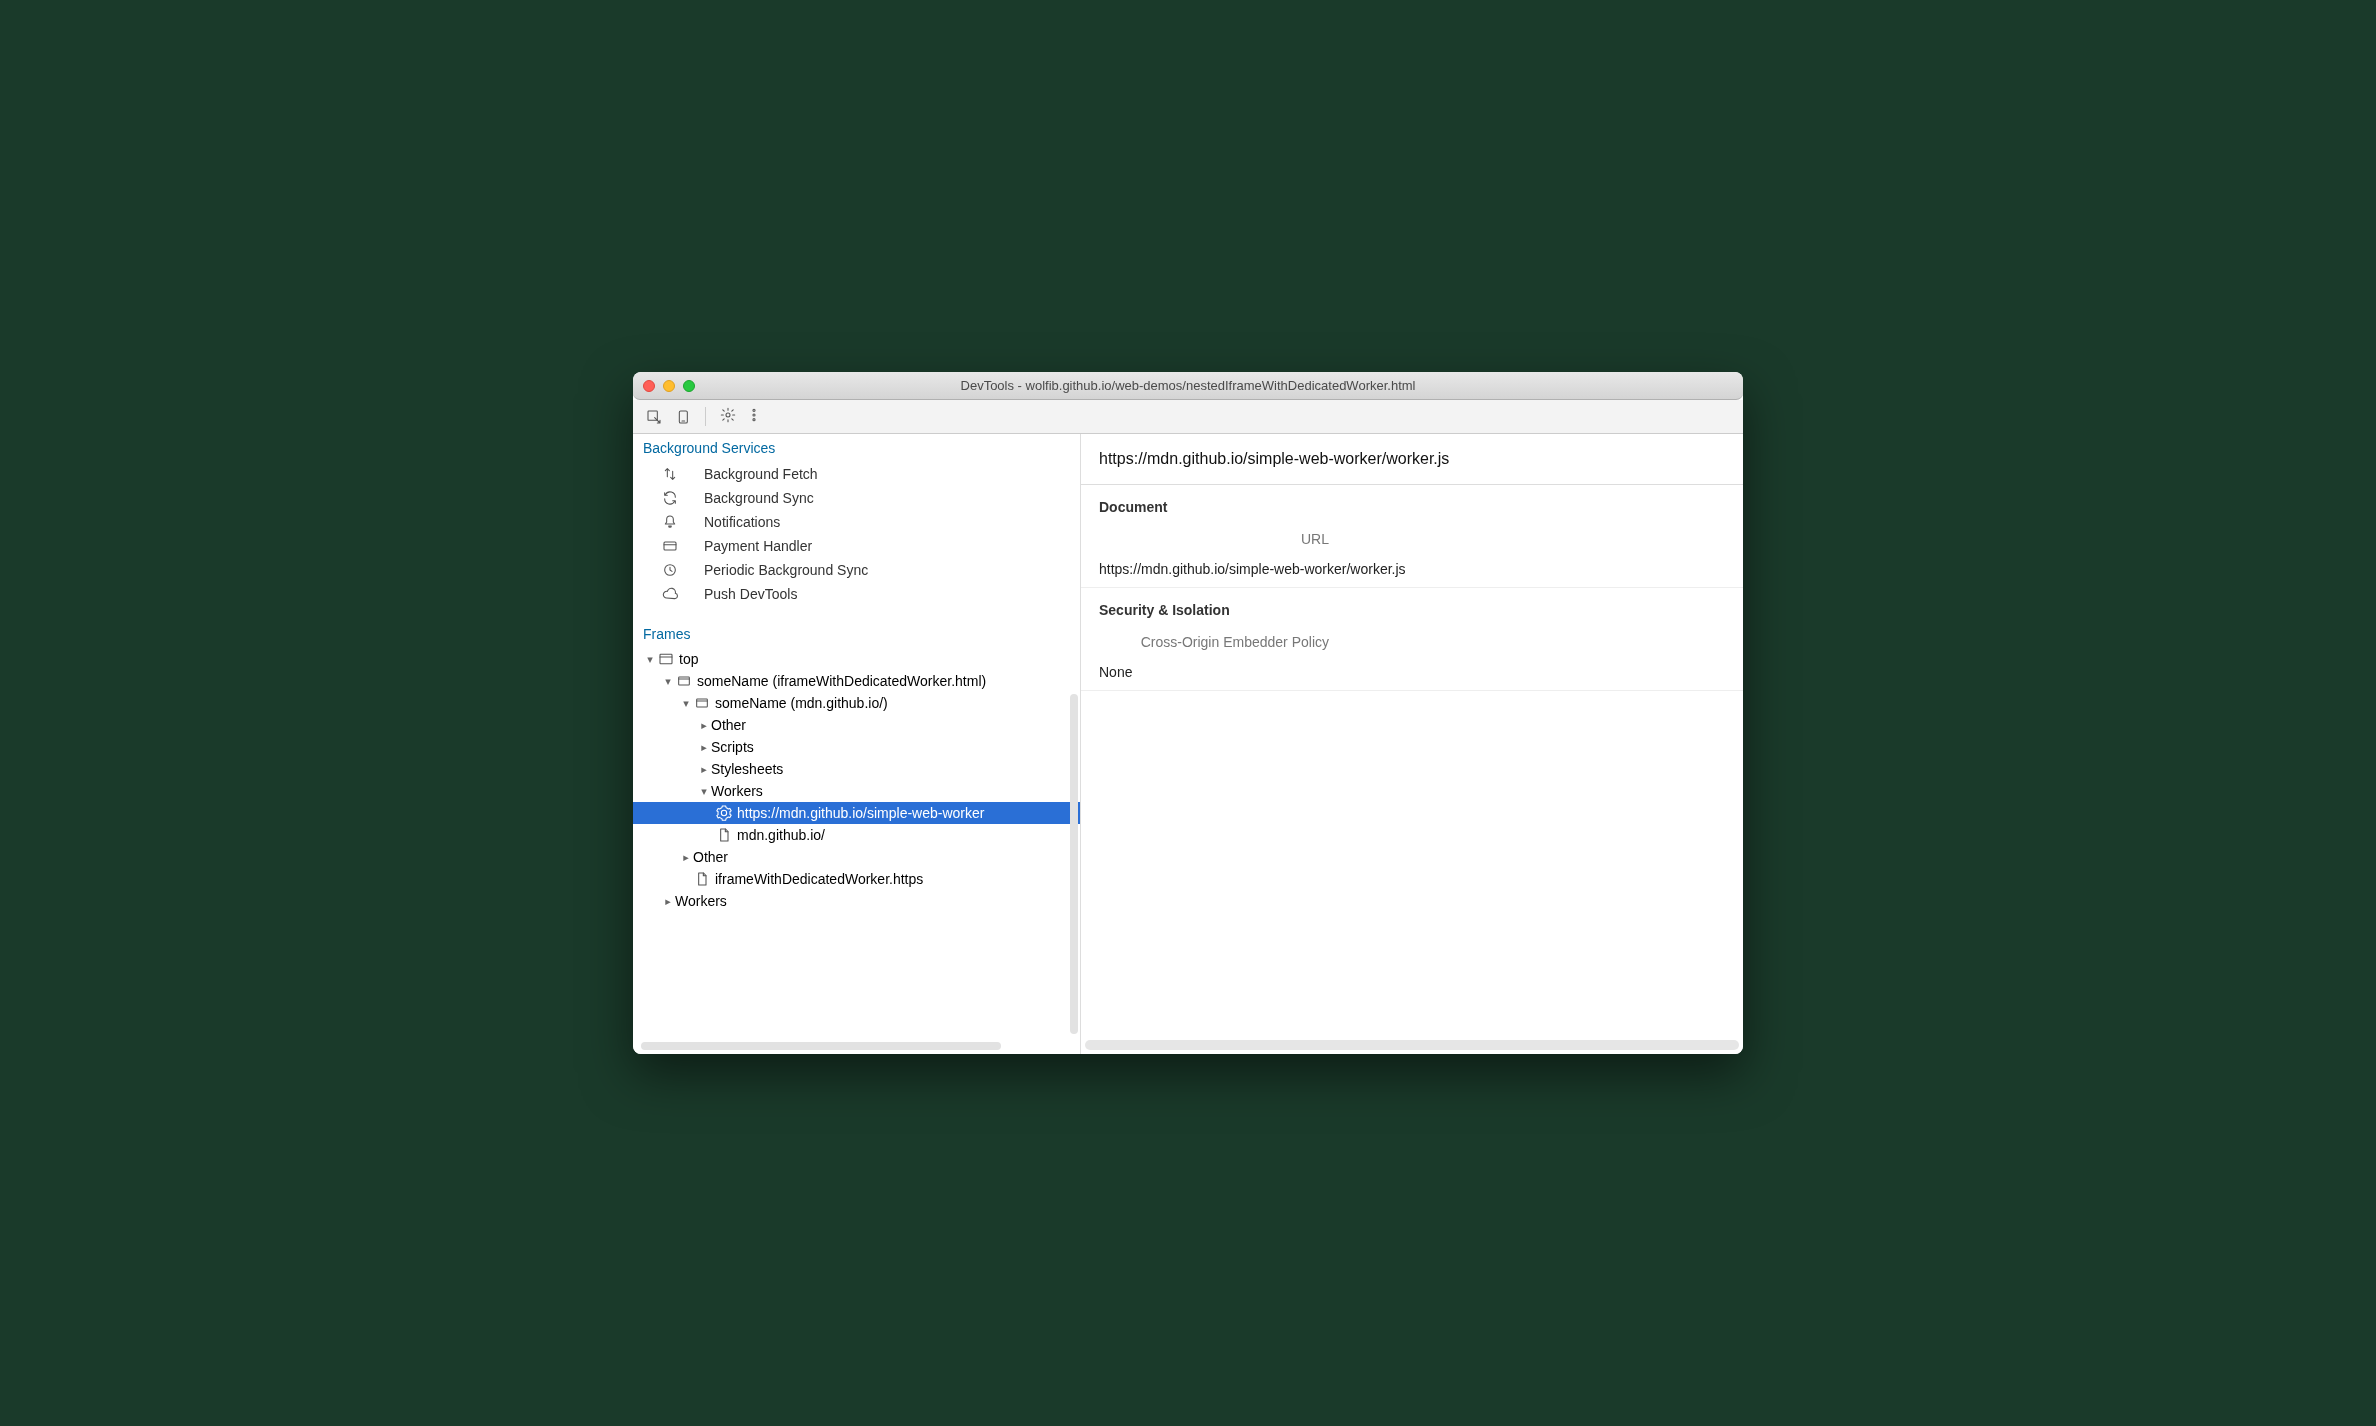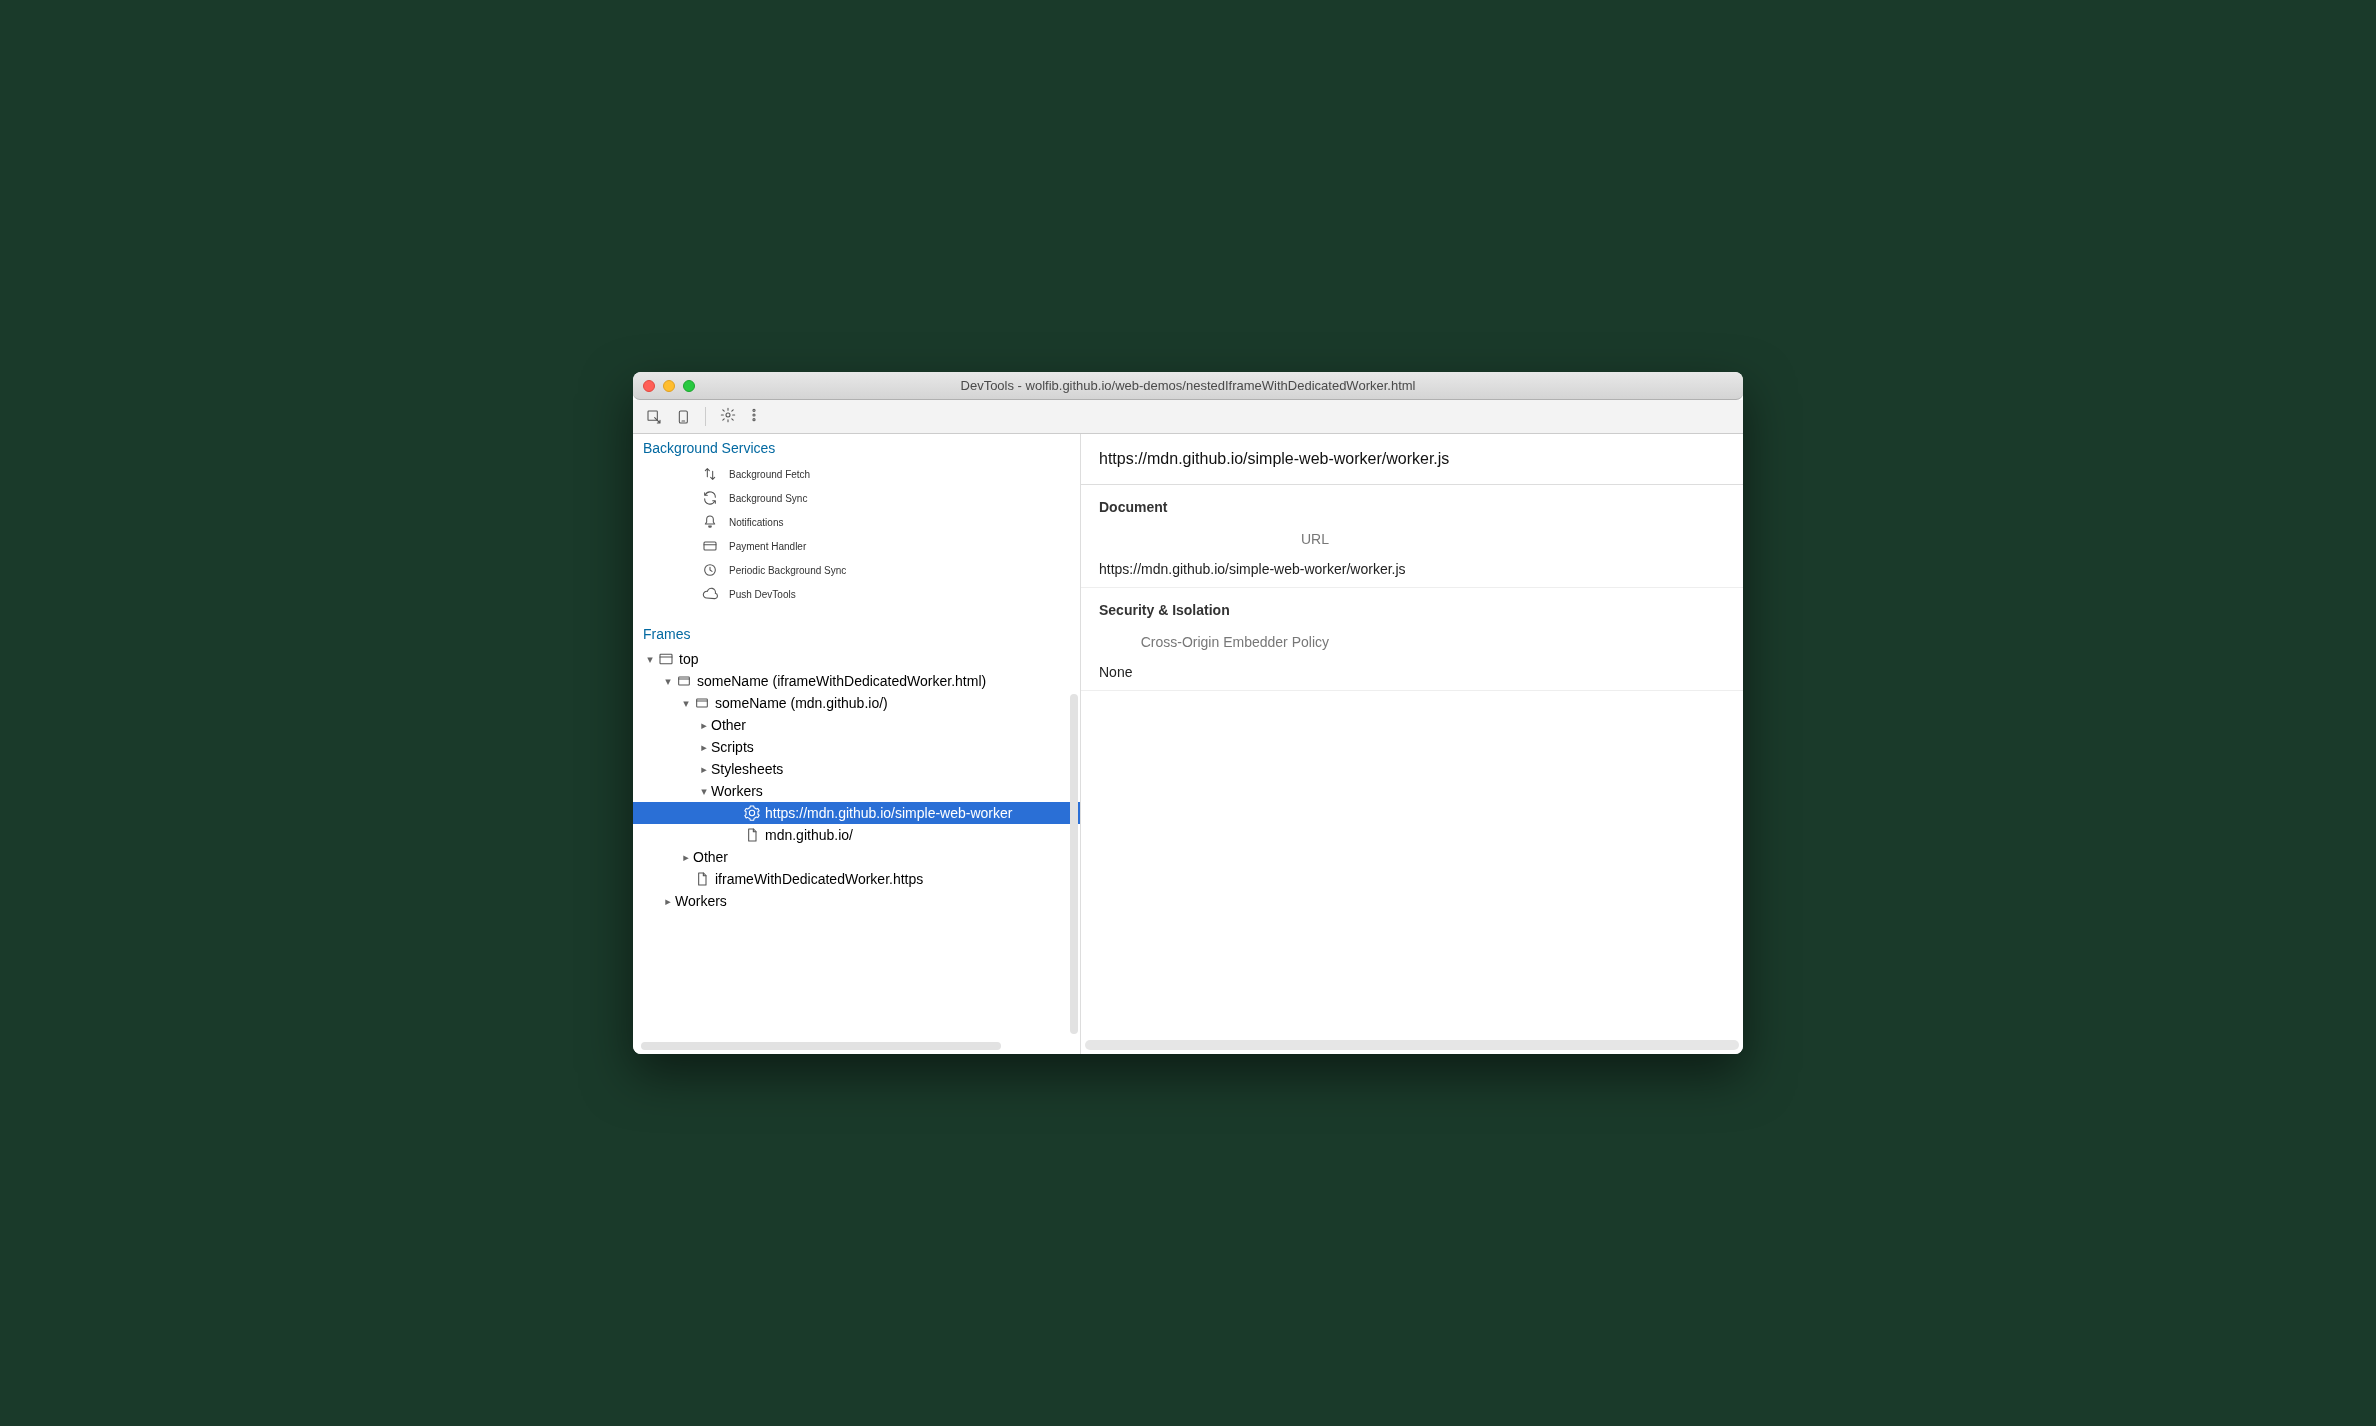--- a/index.html
+++ b/index.html
@@ -89,45 +89,44 @@
 }
 .section-heading {
   font-size: 14px;
   color: #0369a1;
   padding: 6px 10px 6px 10px;
 }
 .svc-list { padding-bottom: 14px; }
 .svc-item {
   display: flex;
   align-items: center;
-  gap: 10px;
+  gap: 25px;
   padding: 4px 10px 4px 28px;
-  font-size: 10px;
+  font-size: 14px;
   color: #333;
-  margin-left: 40px;
 }
 .svc-item .icon { width: 18px; color: #555; display: flex; justify-content: center; }
 .tree { font-size: 14px; }
 .tree-row {
   display: flex;
   padding: 3px 4px;
   white-space: nowrap;
   overflow: hidden;
 }
 .tree-row .disc { color: #666; width: 14px; text-align: center; transform: translateY(-1px);}
 .tree-row .disc.collapsed::before { content: "▸"; font-size: 11px; }
 .tree-row .disc.expanded::before { content: "▾"; font-size: 11px; }
 .tree-row .ticon { width: 18px; display: inline-flex; justify-content: center; color:#555; margin-right: 4px; }
 .tree-row.selected { background: #2a6fd6; color: #fff; }
 .tree-row.selected .ticon, .tree-row.selected .disc { color: #fff; }
 .pad1 { padding-left: 10px; }
 .pad2 { padding-left: 28px; }
 .pad3 { padding-left: 46px; }
 .pad4 { padding-left: 64px; }
-.pad5 { padding-left: 110px; }
+.pad5 { padding-left: 82px; }
 .scrollbar-x {
   position: absolute;
   bottom: 4px; left: 8px;
   height: 8px; width: 360px;
   background: #e2e2e2;
   border-radius: 4px;
 }
 .scrollbar-y {
   position: absolute;
   top: 260px; right: 2px;

